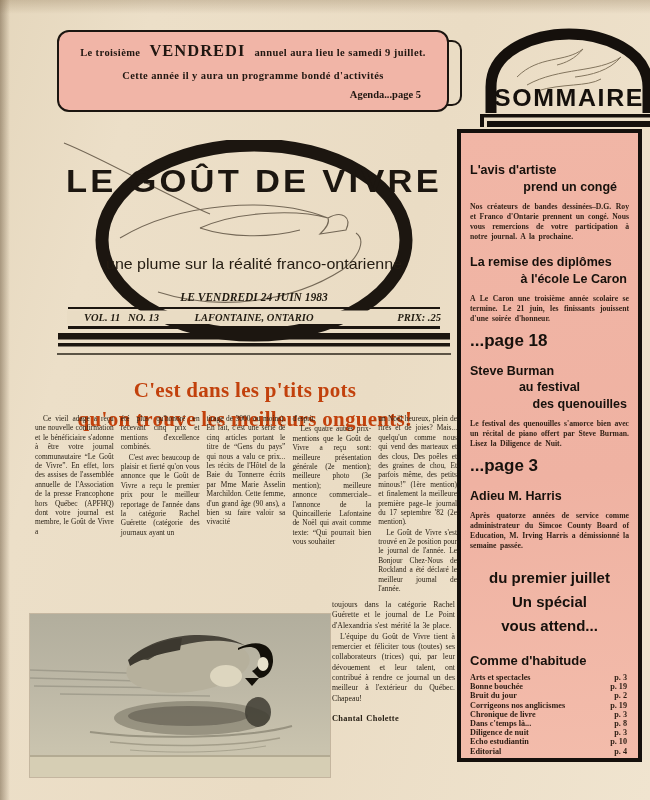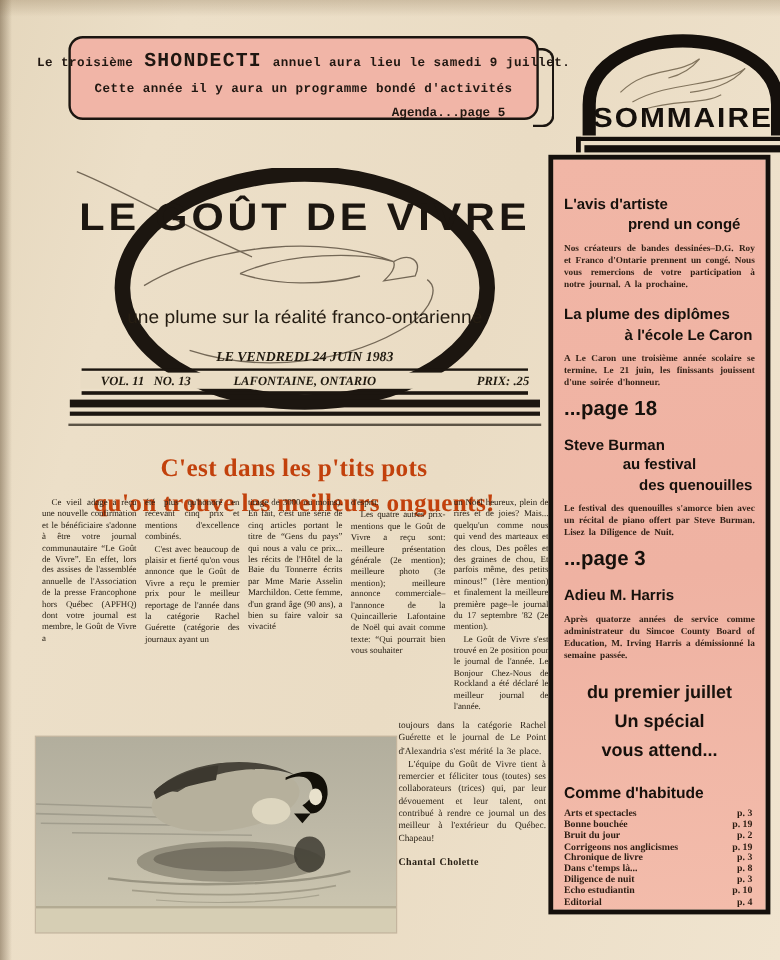--- a/index.html
+++ b/index.html
@@ -8,23 +8,23 @@
     background:linear-gradient(105deg,#e5d7bd 0%,#ecdfc8 18%,#eadcc4 55%,#f0e4cf 100%);
     font-family:"Liberation Serif",serif;color:#261f15;
   }
   body::before{content:"";position:absolute;left:0;top:0;width:10px;height:800px;
     background:linear-gradient(90deg,rgba(90,70,45,.45),rgba(90,70,45,0));pointer-events:none;}
   body::after{content:"";position:absolute;left:0;top:0;width:650px;height:14px;
     background:linear-gradient(180deg,rgba(120,95,60,.25),rgba(120,95,60,0));pointer-events:none;}
 
   
   .banner{
-    position:absolute;left:57px;top:30px;width:392px;height:70px;box-sizing:border-box;
+    position:absolute;left:57px;top:30px;width:392px;height:82px;box-sizing:border-box;
     background:#f1b5a7;border:2.5px solid #1b1510;border-radius:12px;
-    padding:9px 12px 6px 12px;font-family:Liberation Mono, monospace;font-weight:bold;color:#201711;
+    padding:9px 12px 6px 12px;font-family:Liberation Serif, serif;font-weight:bold;color:#201711;
   }
   .banner-hook{
     position:absolute;left:444px;top:40px;width:16px;height:62px;
     border-top:2px solid #1b1510;border-right:2px solid #1b1510;border-bottom:2px solid #1b1510;
     border-radius:0 10px 10px 0;
   }
   .banner-l1{display:flex;align-items:baseline;justify-content:center;gap:9px;white-space:nowrap;}
   .banner-prefix,.banner-suffix{font-size:10.5px;letter-spacing:.4px;}
   .banner-title{font-size:16.5px;letter-spacing:1px;}
   .banner-l2{text-align:center;font-size:10.5px;margin-top:9px;letter-spacing:.4px;}
@@ -78,21 +78,21 @@
   .hab-row{display:flex;justify-content:space-between;font-weight:bold;font-size:8.2px;line-height:1.12;color:#2c1d13;}
   .hab-row .pg{padding-right:2px;}
 </style>
 </head>
 <body>
 
 <div class="banner-hook"></div>
 <div class="banner">
   <div class="banner-l1">
     <span class="banner-prefix">Le troisième</span>
-    <span class="banner-title">SHONDECTI</span>
+    <span class="banner-title">VENDREDI</span>
     <span class="banner-suffix">annuel aura lieu le samedi 9 juillet.</span>
   </div>
   <div class="banner-l2">Cette année il y aura un programme bondé d'activités</div>
   <div class="banner-agenda">Agenda...page 5</div>
 </div>
 
 <div class="masthead">
   <svg width="392" height="208" viewBox="0 0 392 208">
 
     <g stroke="#5f5343" stroke-width="1.1" fill="none" opacity=".85">
@@ -223,21 +223,21 @@
   <div class="sec">
     <div class="sec-head">
       <div>L'avis d'artiste</div>
       <div class="r">prend un congé</div>
     </div>
     <div class="sec-body">Nos créateurs de bandes dessinées–D.G. Roy et Franco d'Ontarie prennent un congé. Nous vous remercions de votre participation à notre journal. A la prochaine.</div>
   </div>
 
   <div class="sec">
     <div class="sec-head">
-      <div>La plume des diplômes</div>
+      <div>La remise des diplômes</div>
       <div class="r2">à l'école Le Caron</div>
     </div>
     <div class="sec-body">A Le Caron une troisième année scolaire se termine. Le 21 juin, les finissants jouissent d'une soirée d'honneur.</div>
     <div class="page-ref">...page 18</div>
   </div>
 
   <div class="sec">
     <div class="sec-head">
       <div>Steve Burman</div>
       <div class="c">au festival</div>

